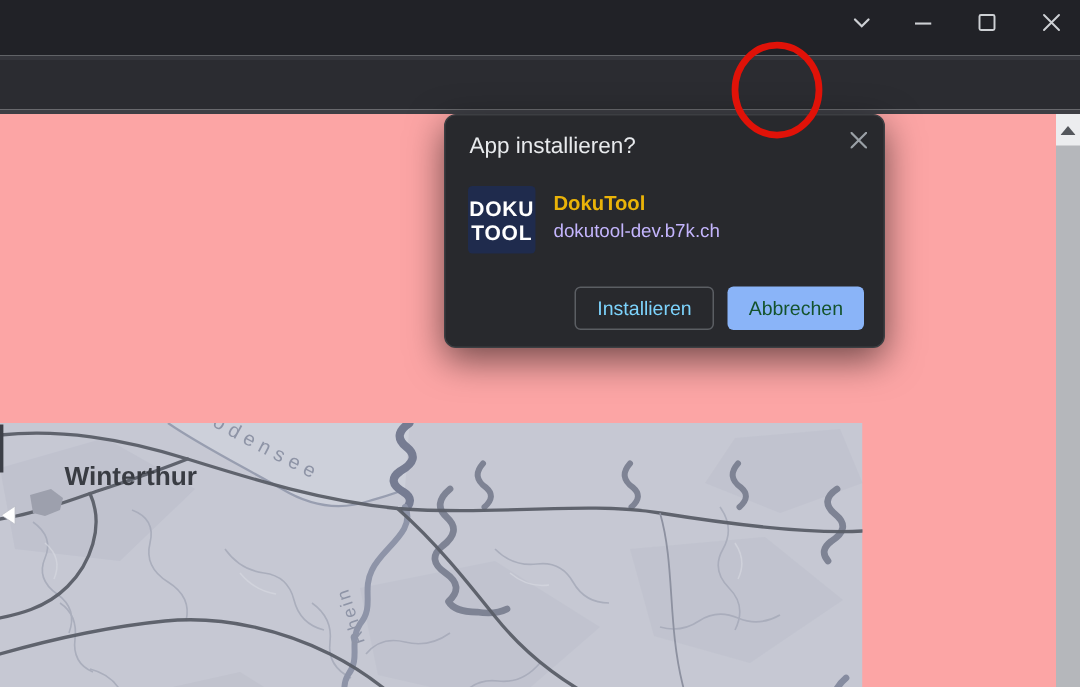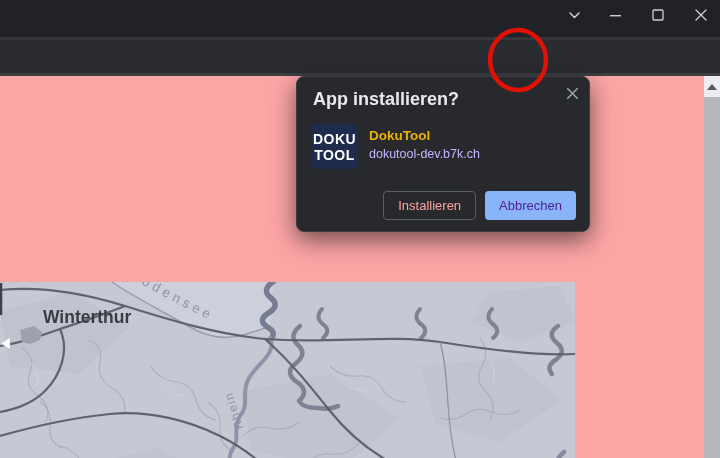--- a/index.html
+++ b/index.html
@@ -26,35 +26,35 @@
   .scroll-up{position:absolute;left:0;top:0;width:16px;height:21px;display:flex;
              align-items:center;justify-content:center;}
 
   
   .map{position:absolute;left:0;top:206px;width:575px;height:252px;}
 
   
   .dialog{position:absolute;left:296px;top:76px;width:294px;height:156px;
           background:#28292d;border:1px solid #3c3e42;border-radius:8px;
           box-shadow:0 8px 24px rgba(0,0,0,.55);z-index:5;}
-  .dlg-title{position:absolute;left:16px;top:12px;font-size:18px;color:#e8eaed;font-weight:bold;}
+  .dlg-title{position:absolute;left:16px;top:12px;font-size:15px;color:#e8eaed;}
   .dlg-close{position:absolute;right:8px;top:7px;width:18px;height:18px;display:flex;
              align-items:center;justify-content:center;cursor:pointer;}
   .dlg-logo{position:absolute;left:15px;top:47px;width:45px;height:45px;background:#1f2b4d;
             border-radius:3px;display:flex;flex-direction:column;align-items:center;
             justify-content:center;color:#fff;font-weight:bold;font-size:14px;line-height:16px;
             letter-spacing:.5px;}
   .dlg-name{position:absolute;left:72px;top:51px;font-size:13.5px;font-weight:600;color:#eab308;}
   .dlg-origin{position:absolute;left:72px;top:70px;font-size:12.5px;color:#c4b5fd;}
   .dlg-buttons{position:absolute;right:13px;bottom:11px;display:flex;gap:9px;}
   .btn{height:29px;min-width:85px;padding:0 14px;border-radius:4px;font-size:13px;
        font-weight:500;font-family:"Liberation Sans",sans-serif;display:flex;
        align-items:center;justify-content:center;cursor:pointer;}
-  .btn-install{background:transparent;border:1px solid #5b5e63;color:#fca5a5;}
-  .btn-cancel{background:#8ab4f8;border:none;color:#4c1d95;}
+  .btn-install{background:transparent;border:1px solid #5b5e63;color:#7dd3fc;}
+  .btn-cancel{background:#8ab4f8;border:none;color:#14532d;}
 
   
   .overlay{position:absolute;left:0;top:0;width:720px;height:458px;z-index:10;pointer-events:none;}
 </style>
 </head>
 <body>
 
 <div class="stage">
 
   <div class="titlebar">

